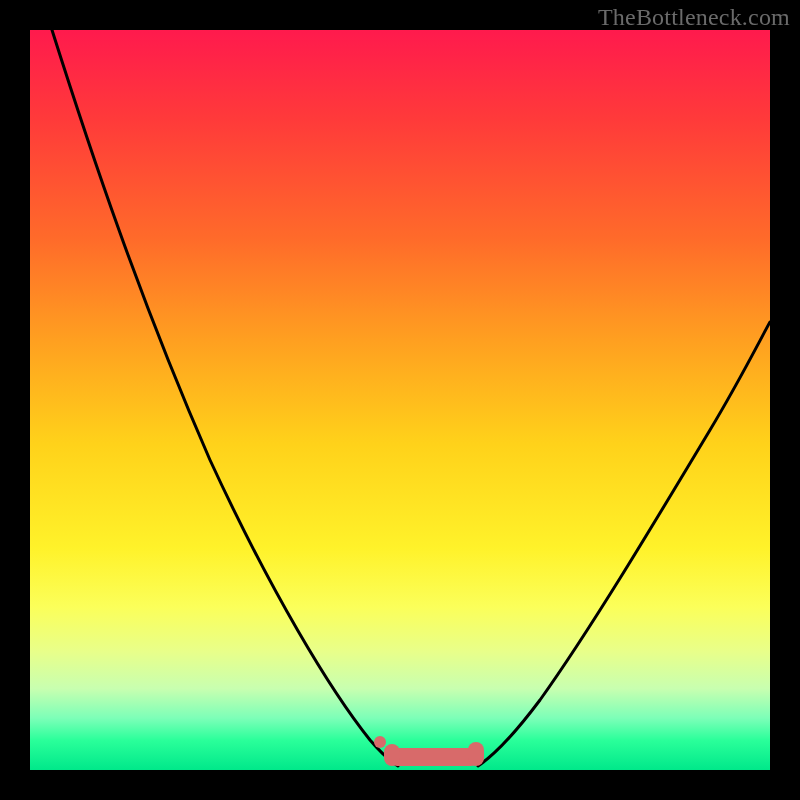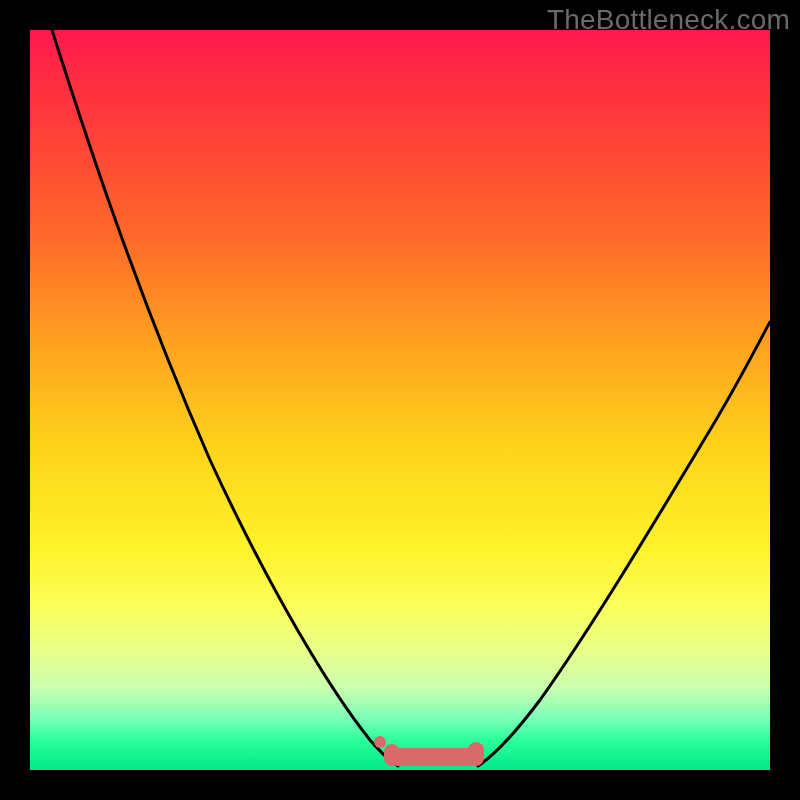--- a/index.html
+++ b/index.html
@@ -30,24 +30,25 @@
       #7cffb8 93%,
       #2aff9a 96%,
       #00e88a 100%
     );
   }
   .watermark {
     position: absolute;
     top: 4px;
     right: 10px;
     color: #6a6a6a;
-    font-size: 28px;
+    font-size: 24px;
     font-weight: 500;
     z-index: 10;
     letter-spacing: 0.2px;
+    font-family: Liberation Serif, serif;
   }
   svg.curves {
     position: absolute;
     left: 0;
     top: 0;
     width: 740px;
     height: 740px;
   }
   .dot {
     position: absolute;

